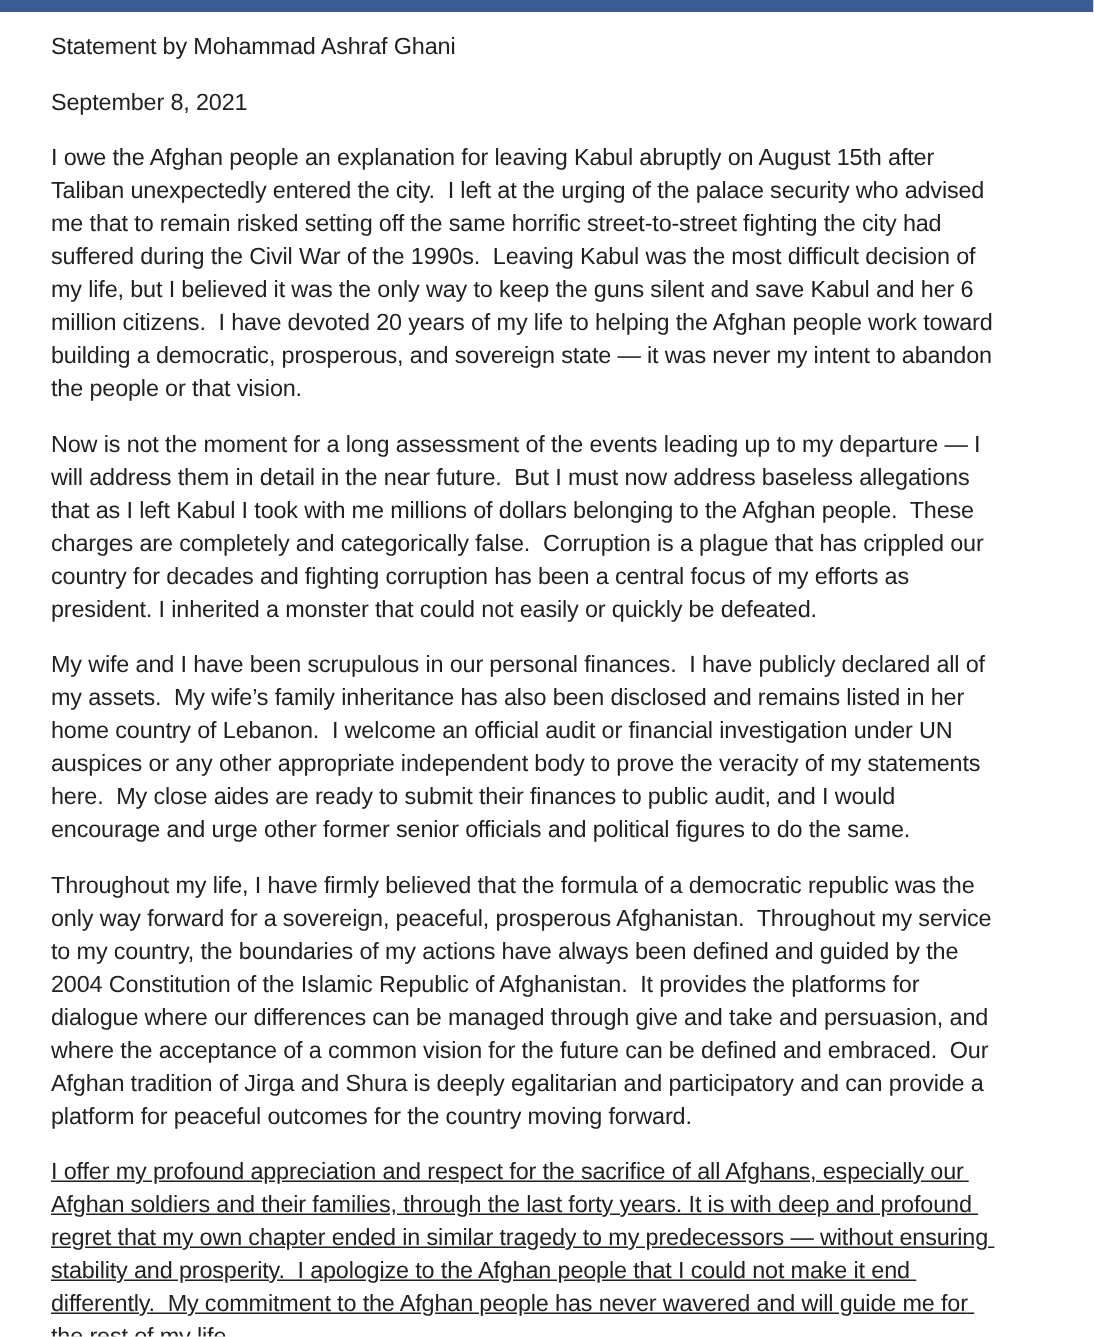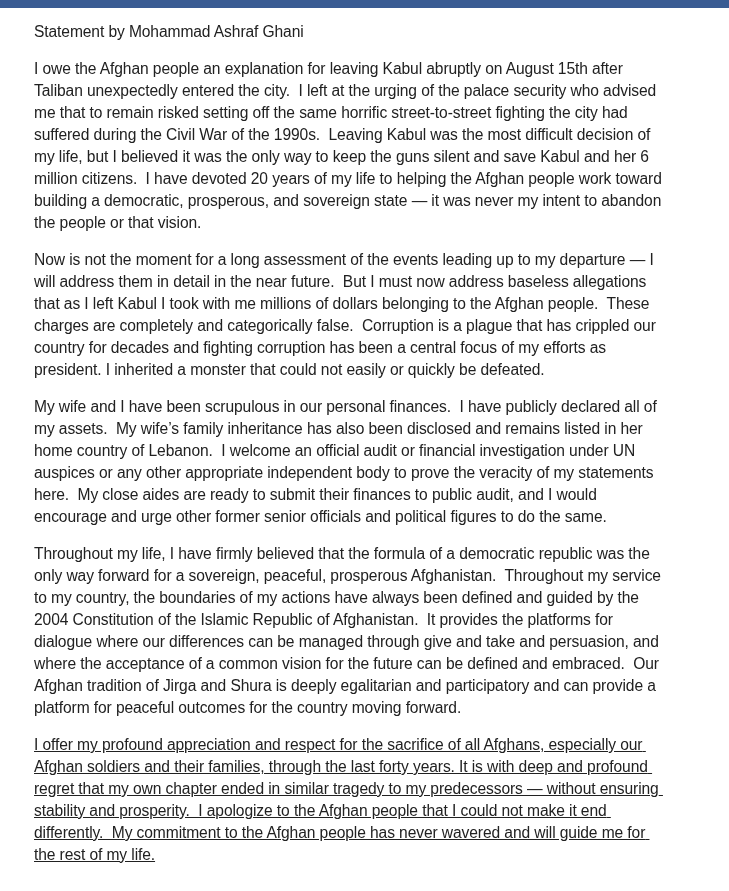--- a/index.html
+++ b/index.html
@@ -48,20 +48,21 @@
 </style>
 </head>
 <body>
 
 <div class="accent-bar" style="background: rgb(58, 92, 147);"></div>
 
 <div class="page-content">
 
   <div class="doc-title">Statement by Mohammad Ashraf Ghani</div>
 
+  <div class="doc-date">September 8, 2021</div>
 
   <p class="doc-paragraph">I owe the Afghan people an explanation for leaving Kabul abruptly on August 15th after Taliban unexpectedly entered the city.  I left at the urging of the palace security who advised me that to remain risked setting off the same horrific street-to-street fighting the city had suffered during the Civil War of the 1990s.  Leaving Kabul was the most difficult decision of my life, but I believed it was the only way to keep the guns silent and save Kabul and her 6 million citizens.  I have devoted 20 years of my life to helping the Afghan people work toward building a democratic, prosperous, and sovereign state — it was never my intent to abandon the people or that vision.</p>
 
   <p class="doc-paragraph">Now is not the moment for a long assessment of the events leading up to my departure — I will address them in detail in the near future.  But I must now address baseless allegations that as I left Kabul I took with me millions of dollars belonging to the Afghan people.  These charges are completely and categorically false.  Corruption is a plague that has crippled our country for decades and fighting corruption has been a central focus of my efforts as president. I inherited a monster that could not easily or quickly be defeated.</p>
 
   <p class="doc-paragraph">My wife and I have been scrupulous in our personal finances.  I have publicly declared all of my assets.  My wife’s family inheritance has also been disclosed and remains listed in her home country of Lebanon.  I welcome an official audit or financial investigation under UN auspices or any other appropriate independent body to prove the veracity of my statements here.  My close aides are ready to submit their finances to public audit, and I would encourage and urge other former senior officials and political figures to do the same.</p>
 
   <p class="doc-paragraph">Throughout my life, I have firmly believed that the formula of a democratic republic was the only way forward for a sovereign, peaceful, prosperous Afghanistan.  Throughout my service to my country, the boundaries of my actions have always been defined and guided by the 2004 Constitution of the Islamic Republic of Afghanistan.  It provides the platforms for dialogue where our differences can be managed through give and take and persuasion, and where the acceptance of a common vision for the future can be defined and embraced.  Our Afghan tradition of Jirga and Shura is deeply egalitarian and participatory and can provide a platform for peaceful outcomes for the country moving forward.</p>
 
   <p class="doc-paragraph">I offer my profound appreciation and respect for the sacrifice of all Afghans, especially our Afghan soldiers and their families, through the last forty years. It is with deep and profound regret that my own chapter ended in similar tragedy to my predecessors — without ensuring stability and prosperity.  I apologize to the Afghan people that I could not make it end differently.  My commitment to the Afghan people has never wavered and will guide me for the rest of my life.</p>

